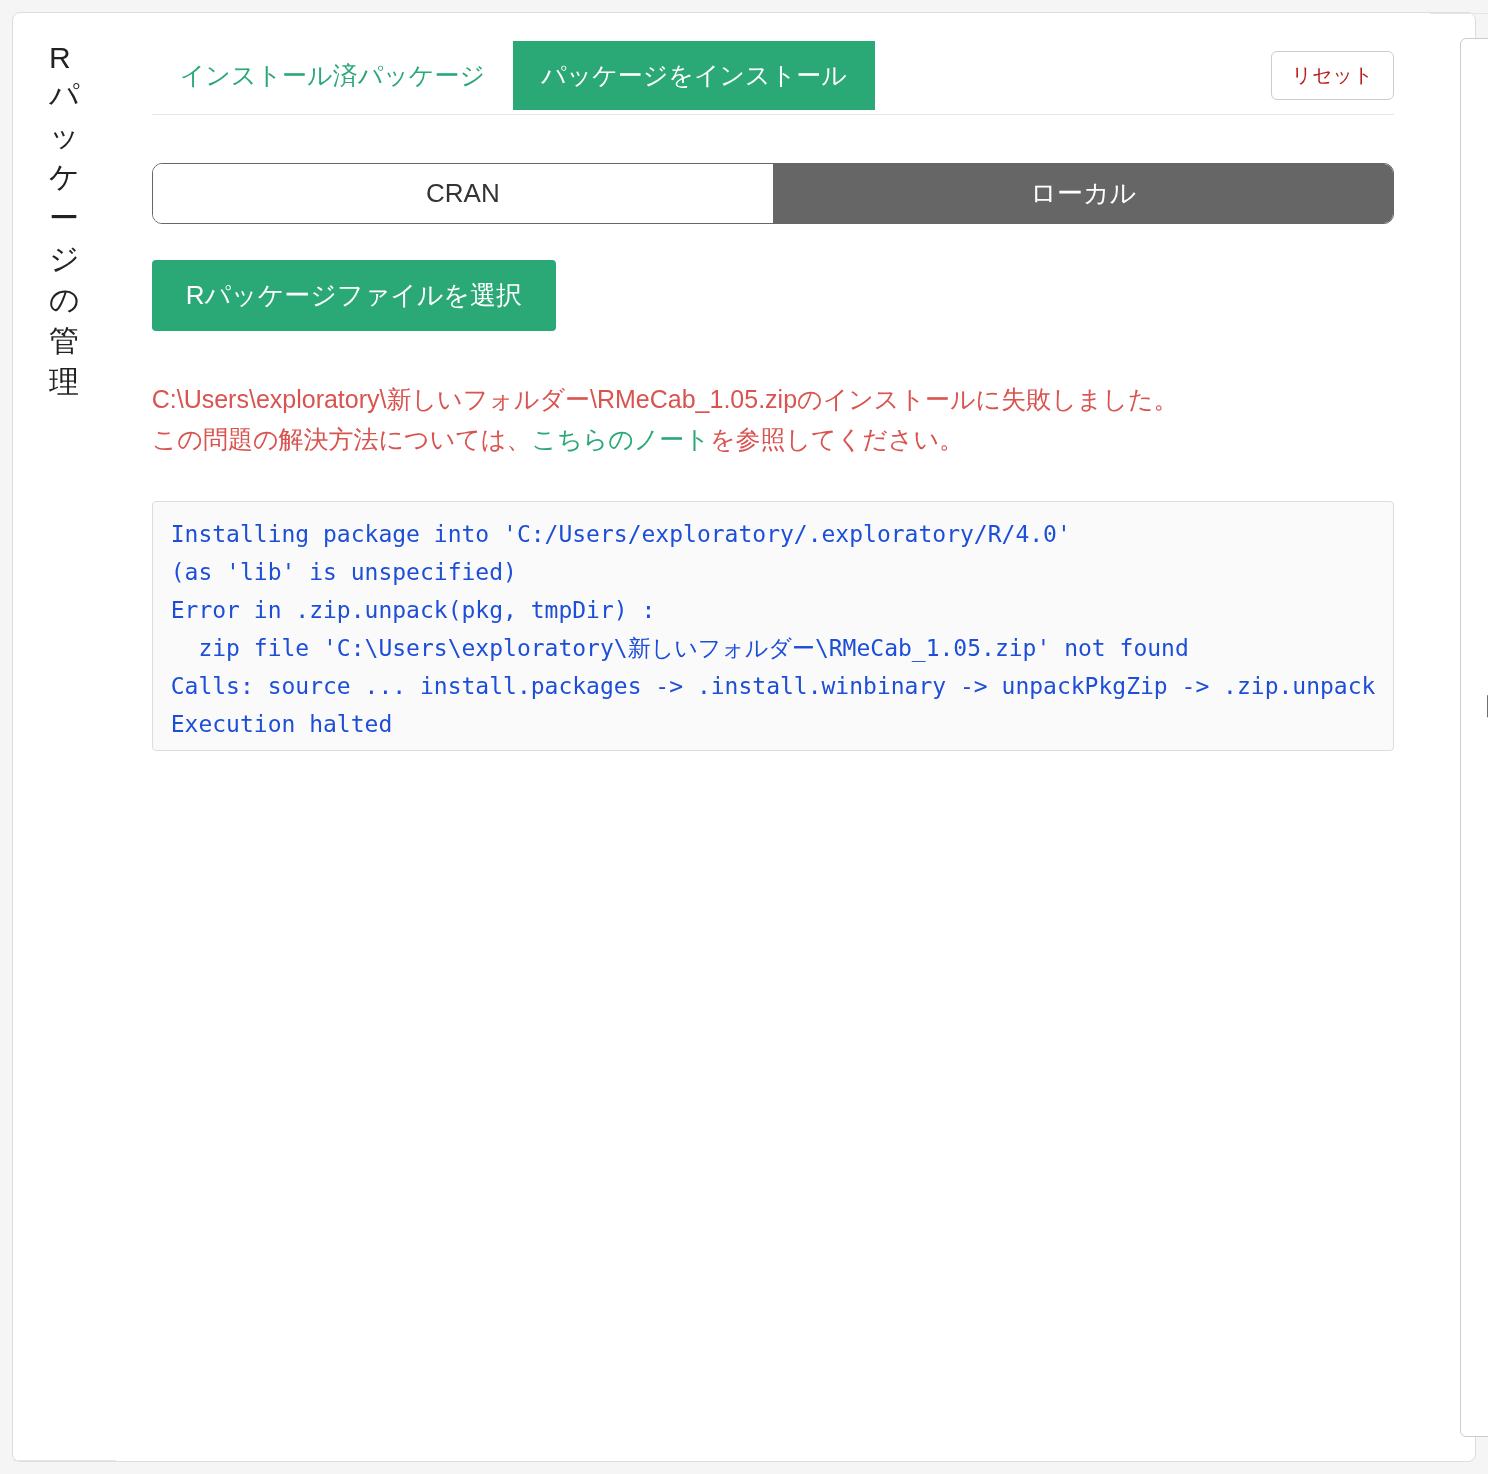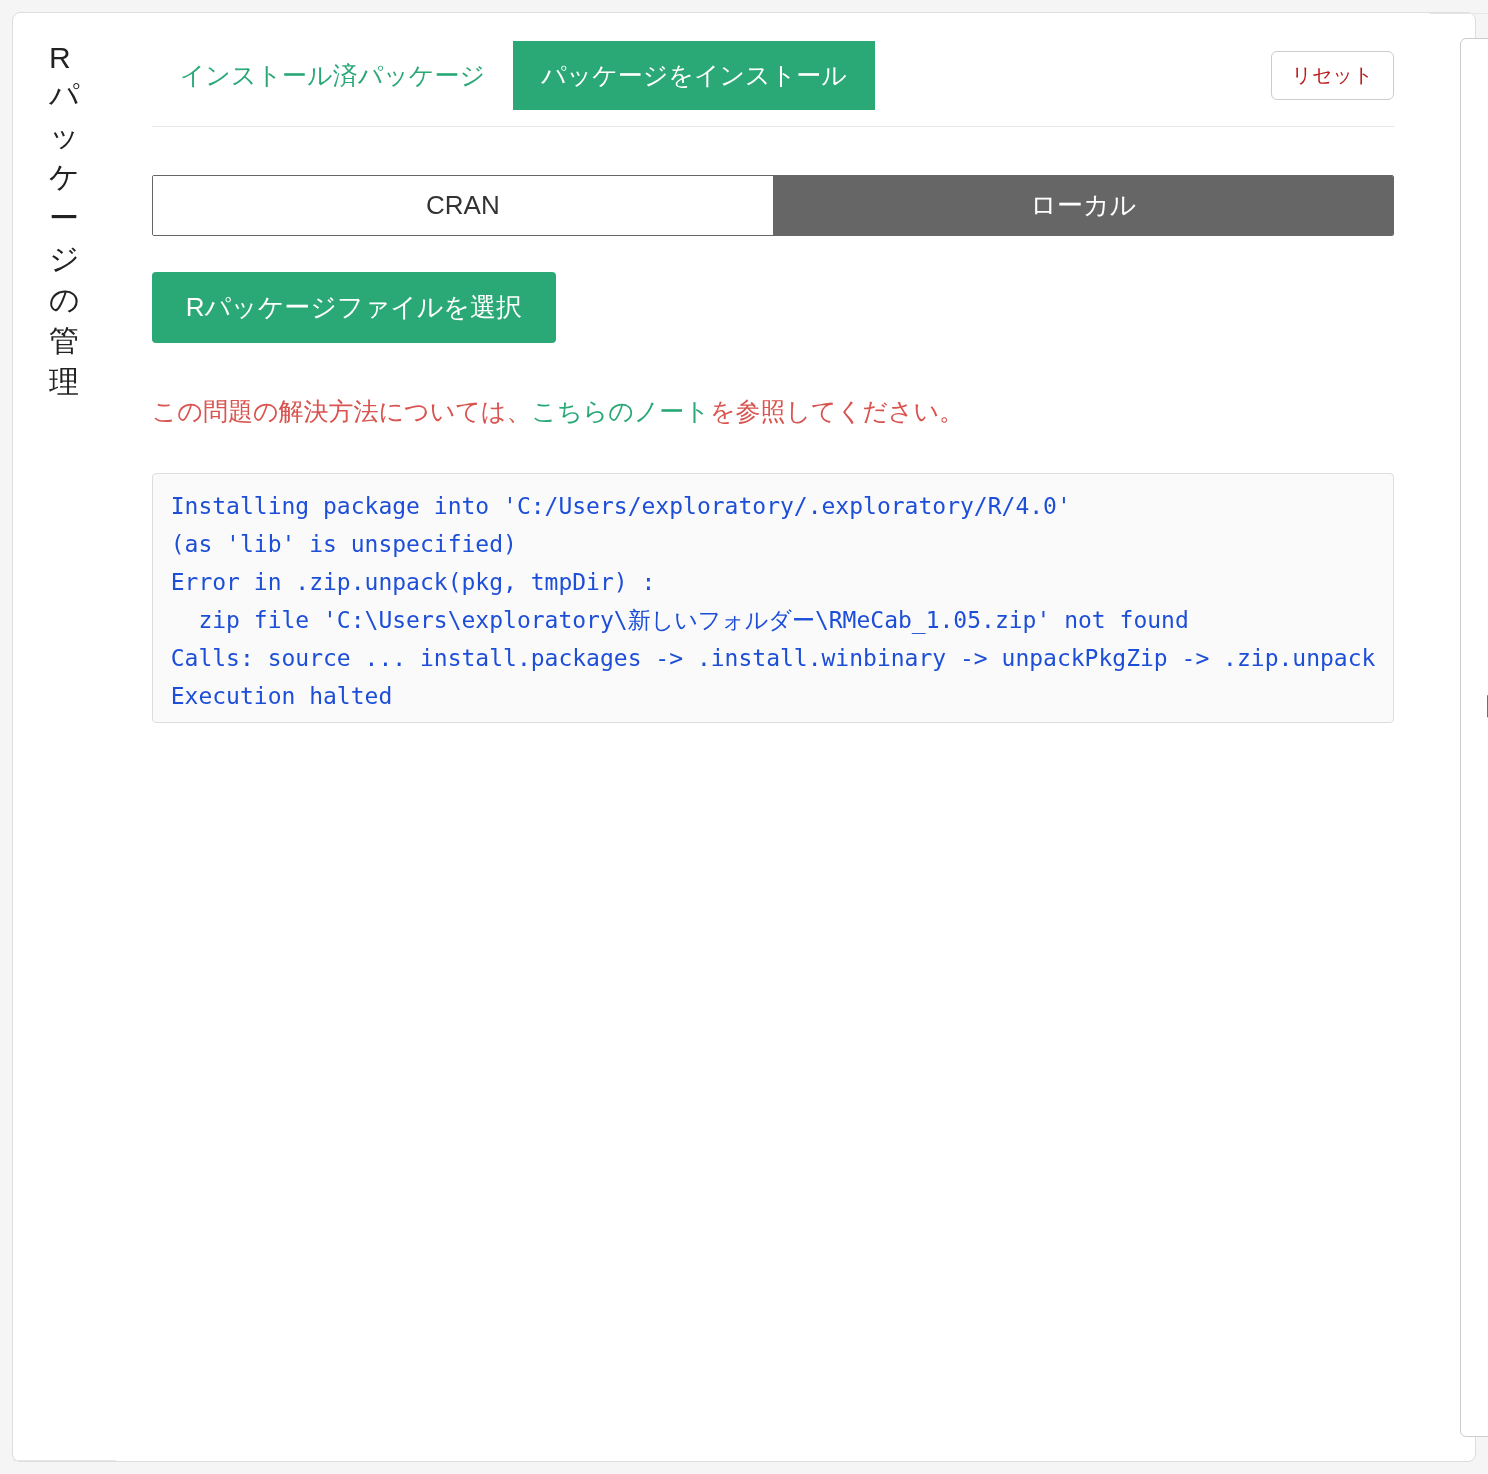--- a/index.html
+++ b/index.html
@@ -30,21 +30,21 @@
       color: #222;
     }
     .modal-body {
       padding: 28px 36px 20px 36px;
       flex: 1;
     }
     .tab-row {
       display: flex;
       align-items: center;
       border-bottom: 1px solid #e6e6e6;
-      padding-bottom: 16px;
+      padding-bottom: 4px;
       position: relative;
     }
     .tab {
       padding: 18px 28px;
       font-size: 25px;
       cursor: pointer;
       color: #2aa876;
       background: transparent;
       border: none;
     }
@@ -59,21 +59,21 @@
       background: #fff;
       border: 1px solid #ccc;
       border-radius: 6px;
       color: #b91c1c;
       cursor: pointer;
     }
     .source-toggle {
       display: flex;
       margin-top: 48px;
       border: 1px solid #666;
-      border-radius: 2px;
+      border-radius: 10px;
       overflow: hidden;
     }
     .source-btn {
       flex: 1;
       text-align: center;
       padding: 12px 0;
       font-size: 26px;
       background: #fff;
       color: #333;
       border: none;
@@ -160,20 +160,21 @@
     </div>
 
     <div class="source-toggle">
       <button class="source-btn">CRAN</button>
       <button class="source-btn active">ローカル</button>
     </div>
 
     <button class="select-file-btn">Rパッケージファイルを選択</button>
 
     <div class="error-block">
+      <div>C:\Users\exploratory\新しいフォルダー\RMeCab_1.05.zipのインストールに失敗しました。</div>
       <div>
         <span>この問題の解決方法については、</span><a class="error-link">こちらのノート</a><span>を参照してください。</span>
       </div>
     </div>
 
     <div class="log-box">Installing package into 'C:/Users/exploratory/.exploratory/R/4.0'
 (as 'lib' is unspecified)
 Error in .zip.unpack(pkg, tmpDir) : 
   zip file 'C:\Users\exploratory\新しいフォルダー\RMeCab_1.05.zip' not found
 Calls: source ... install.packages -&gt; .install.winbinary -&gt; unpackPkgZip -&gt; .zip.unpack

